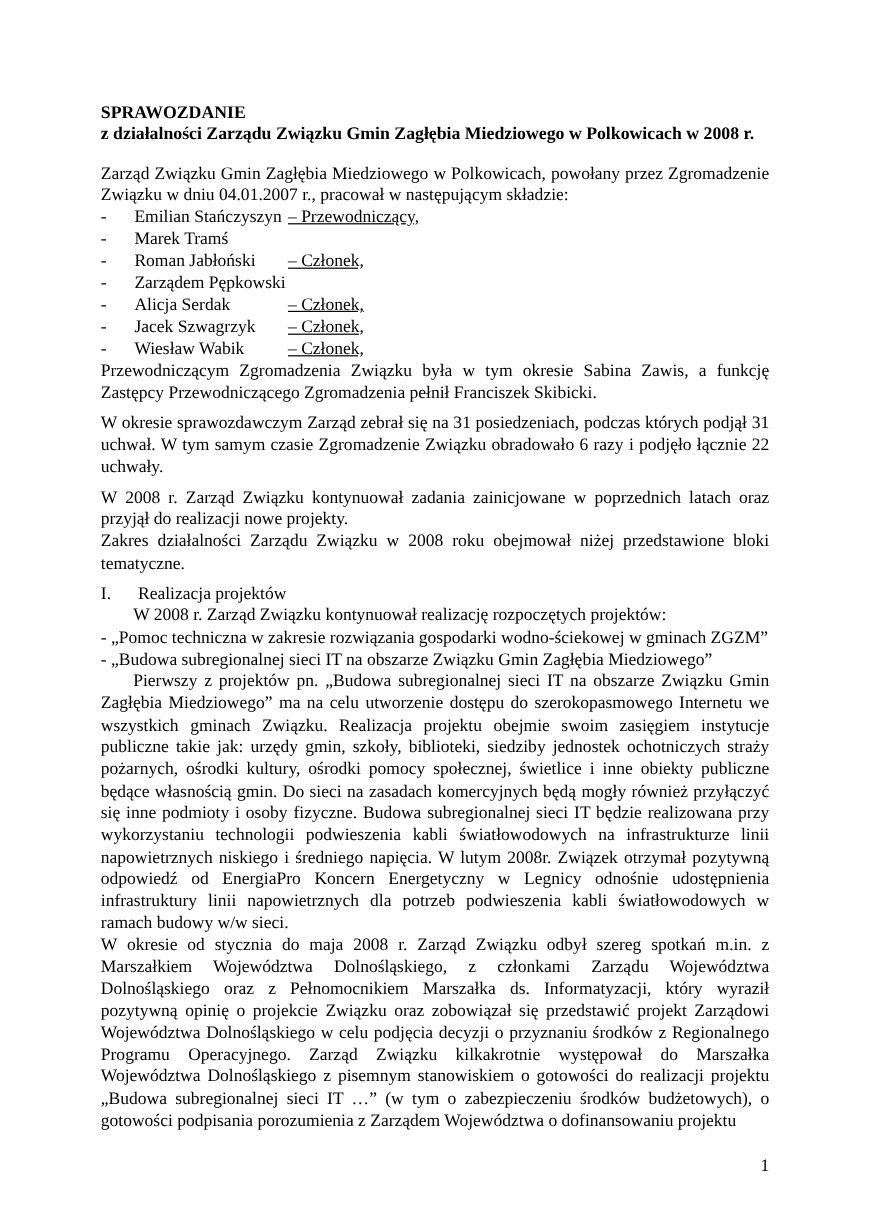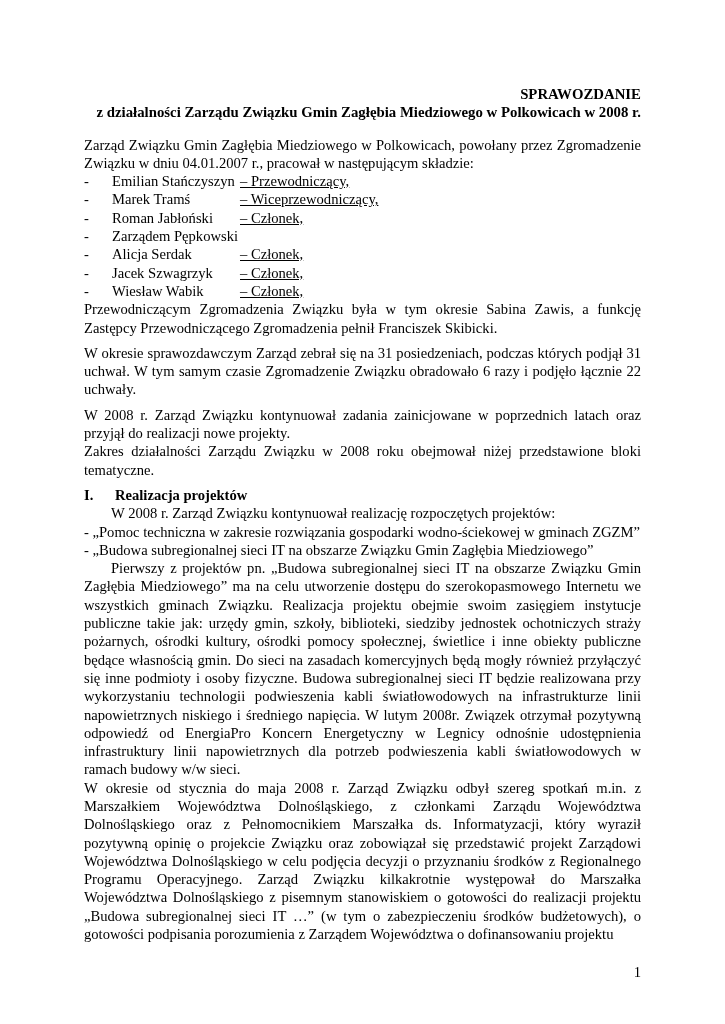--- a/index.html
+++ b/index.html
@@ -22,37 +22,37 @@
     top: 85px;
     width: 557px;
     font-size: 14.6px;
     line-height: 18.3px;
     text-align: justify;
   }
   .title-line {
     margin: 0;
     font-size: 14.8px;
     font-weight: bold;
-    text-align: right;
+    text-align: left;
     line-height: 18.3px;
   }
   .spacer-title { height: 14px; }
   .spacer-para  { height: 7px; }
   p.para {
     margin: 0;
     padding: 0;
   }
   p.indent { text-indent: 27px; }
   .member-list { margin: 0; }
   .member-row { display: flex; }
   .m-bullet { flex: none; width: 28px; }
   .m-name   { flex: none; width: 128px; }
   .m-role   { flex: 1; text-decoration: underline; }
   .section-heading {
-    font-weight: bold;
+    font-weight: normal;
     margin: 0;
   }
   .sec-num {
     display: inline-block;
     width: 31px;
   }
   .page-number {
     position: absolute;
     top: 963px;
     left: 84px;
@@ -77,21 +77,20 @@
 
     <div class="member-list">
       <div class="member-row">
         <span class="m-bullet">-</span>
         <span class="m-name">Emilian Stańczyszyn</span>
         <span class="m-role">– Przewodniczący,</span>
       </div>
       <div class="member-row">
         <span class="m-bullet">-</span>
         <span class="m-name">Marek Tramś</span>
-        <span class="m-role">– Wiceprzewodniczący,</span>
       </div>
       <div class="member-row">
         <span class="m-bullet">-</span>
         <span class="m-name">Roman Jabłoński</span>
         <span class="m-role">– Członek,</span>
       </div>
       <div class="member-row">
         <span class="m-bullet">-</span>
         <span class="m-name">Zarządem Pępkowski</span>
       </div>

